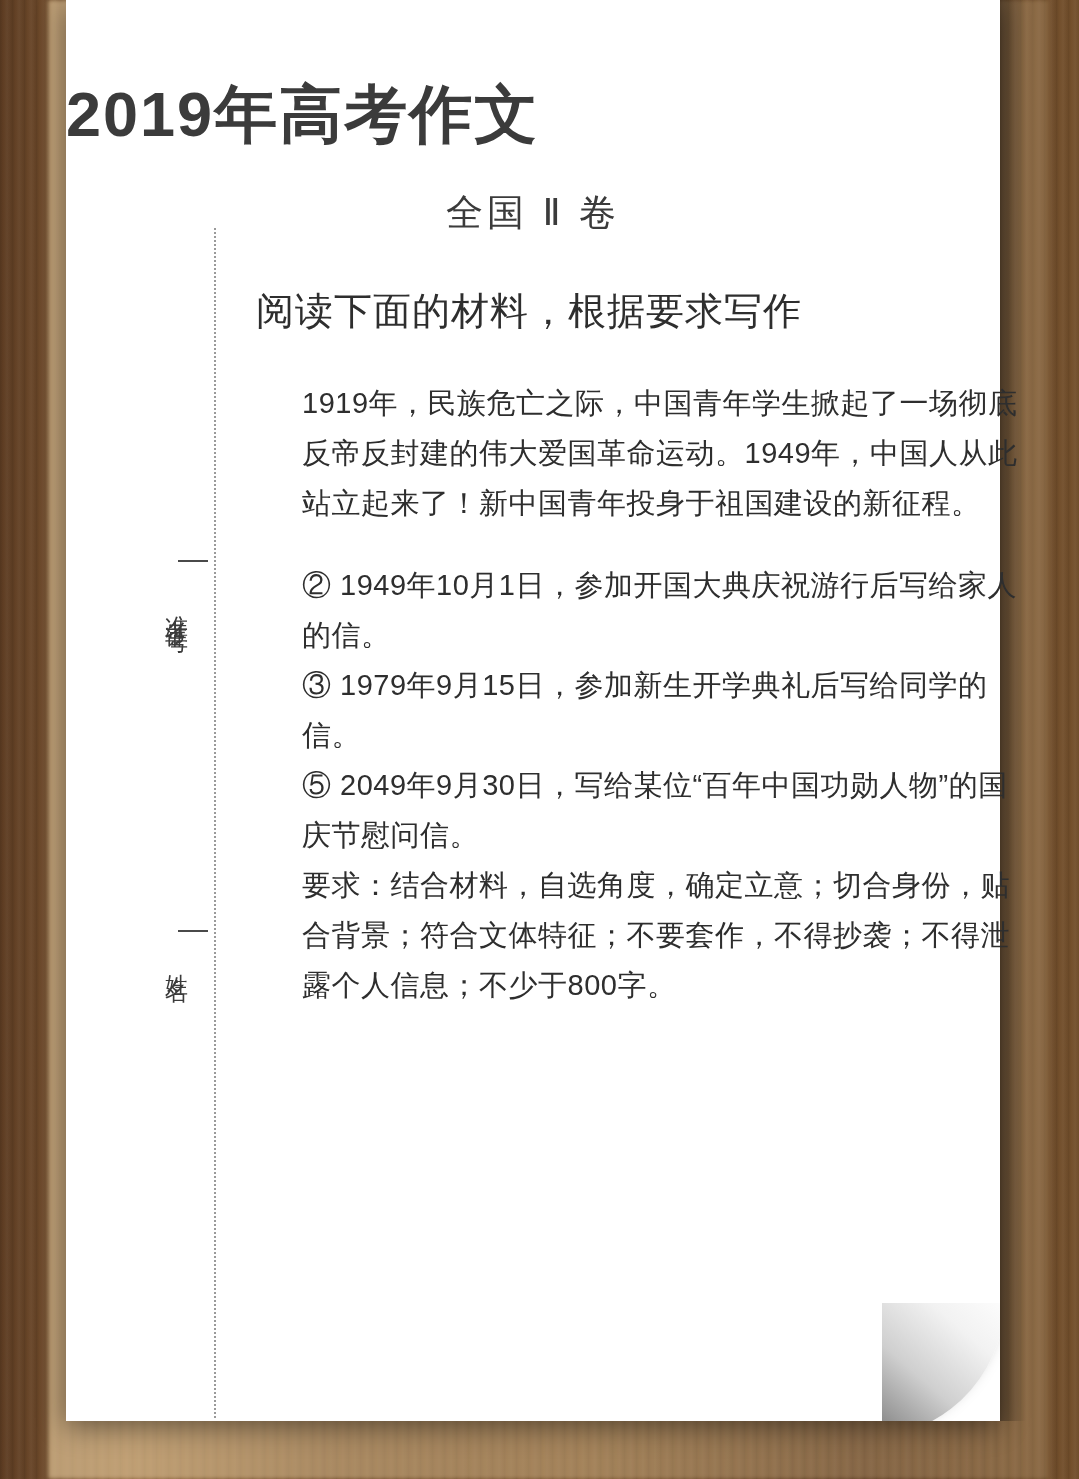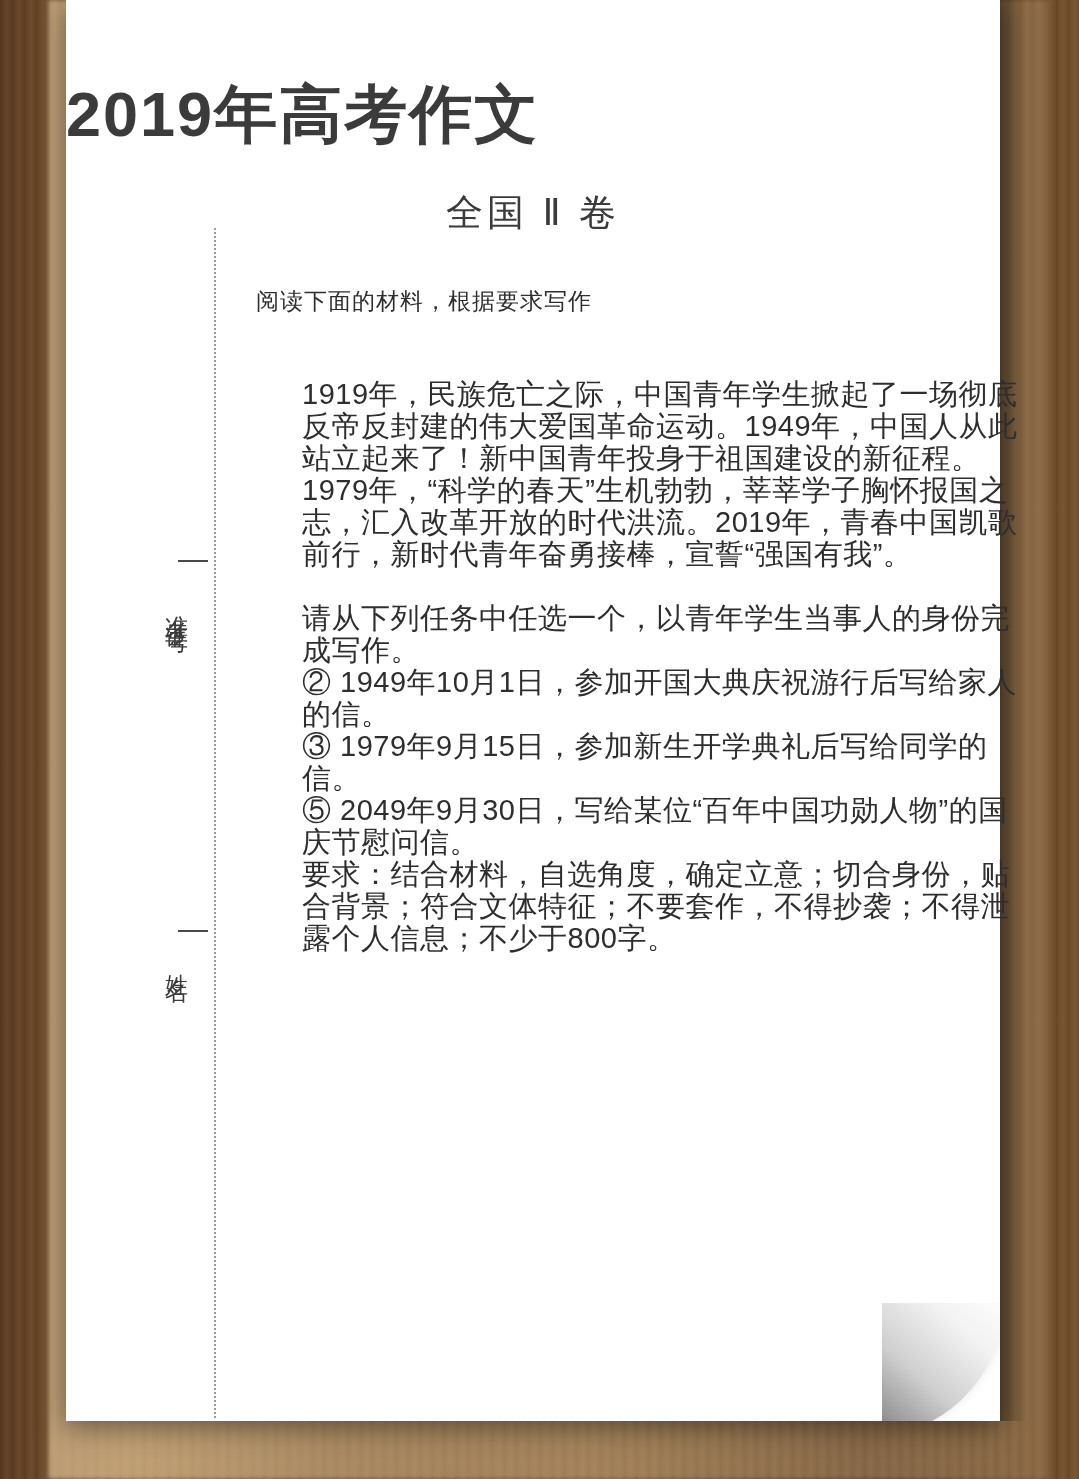--- a/index.html
+++ b/index.html
@@ -127,31 +127,31 @@
     border-top: 2px solid #4a4a4a;
   }
   .side-dash.d1 { top: 560px; }
   .side-dash.d2 { top: 930px; }
 
   
   .prompt {
     position: absolute;
     left: 190px;
     top: 286px;
-    font-size: 23px;
+    font-size: 38px;
     color: #2e2e2e;
     letter-spacing: 1px;
   }
   .body {
     position: absolute;
     left: 236px;
     top: 378px;
     width: 720px;
     font-size: 29px;
-    line-height: 32px;
+    line-height: 50px;
     color: #2e2e2e;
     letter-spacing: 0.5px;
   }
   .body p { margin: 0; }
   .body .gap { height: 32px; }
 </style>
 </head>
 <body>
 
 <div class="desk"></div>
@@ -167,23 +167,21 @@
   <div class="dotted-rule"></div>
   <div class="side-dash d1"></div>
   <div class="side-dash d2"></div>
   <div class="side-label exam-no">准考证号：</div>
   <div class="side-label name">姓名：</div>
 
   <div class="prompt">阅读下面的材料，根据要求写作</div>
 
   <div class="body">
     <p>1919年，民族危亡之际，中国青年学生掀起了一场彻底反帝反封建的伟大爱国革命运动。1949年，中国人从此站立起来了！新中国青年投身于祖国建设的新征程。</p>
-    <p>1979年，“科学的春天”生机勃勃，莘莘学子胸怀报国之志，汇入改革开放的时代洪流。2019年，青春中国凯歌前行，新时代青年奋勇接棒，宣誓“强国有我”。</p>
     <div class="gap"></div>
-    <p>请从下列任务中任选一个，以青年学生当事人的身份完成写作。</p>
     <p>② 1949年10月1日，参加开国大典庆祝游行后写给家人的信。</p>
     <p>③ 1979年9月15日，参加新生开学典礼后写给同学的信。</p>
     <p>⑤ 2049年9月30日，写给某位“百年中国功勋人物”的国庆节慰问信。</p>
     <p>要求：结合材料，自选角度，确定立意；切合身份，贴合背景；符合文体特征；不要套作，不得抄袭；不得泄露个人信息；不少于800字。</p>
   </div>
 
   <div class="curl">
     <div class="curl-fold"></div>
   </div>
 </div>

